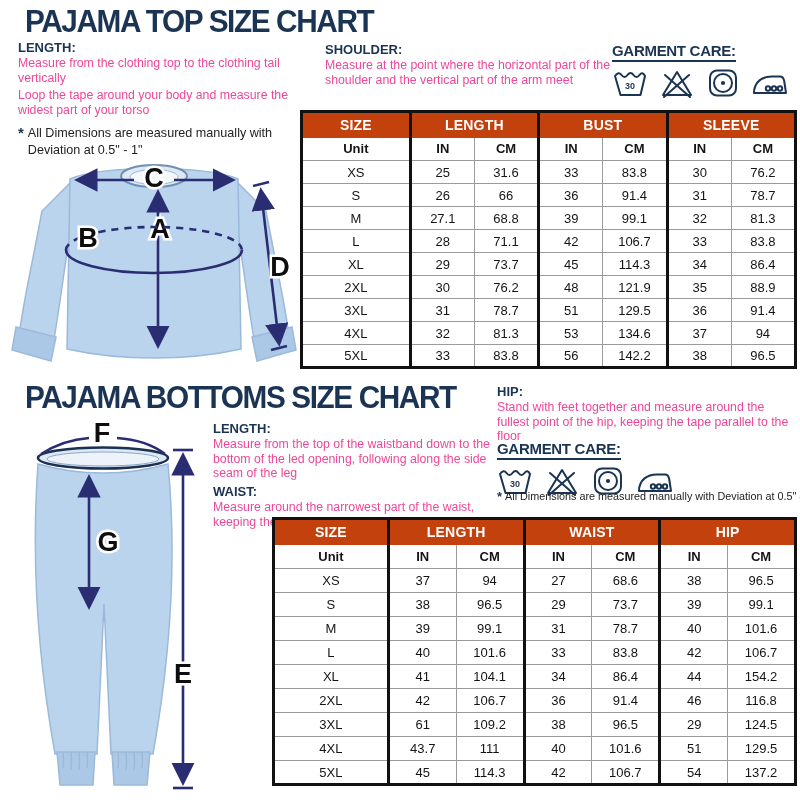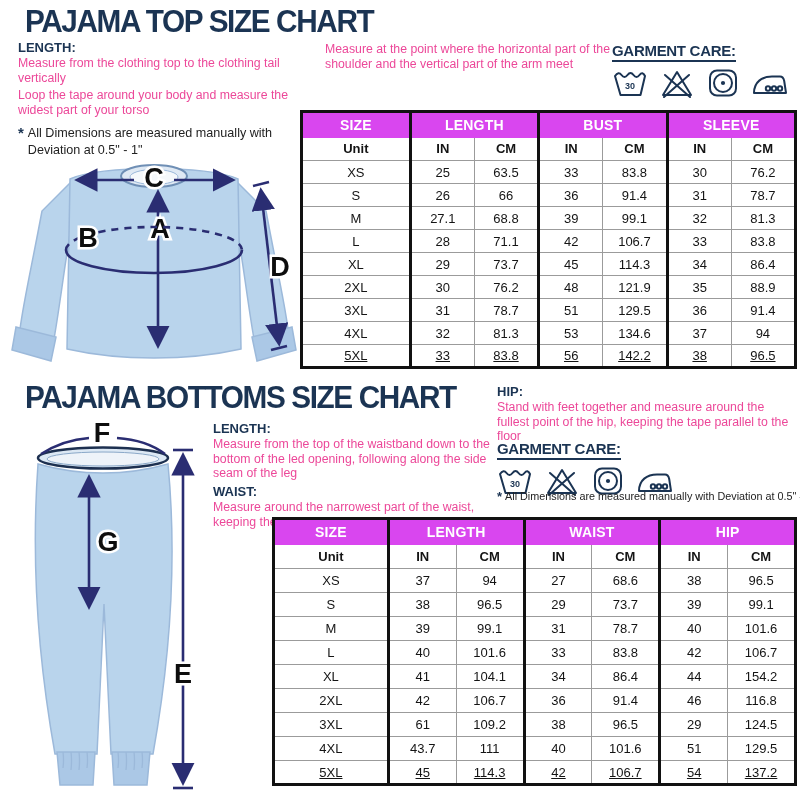--- a/index.html
+++ b/index.html
@@ -39,32 +39,32 @@
   #fig-top{left:8px;top:146px;width:292px;height:228px;}
   #fig-bottoms{left:5px;top:418px;width:210px;height:380px;}
 
   .tbl-wrap{position:absolute;}
   #t1-wrap{left:300px;top:110px;width:497px;}
   #t2-wrap{left:272px;top:517px;width:525px;}
 
   table.size-table{border-collapse:collapse;width:100%;table-layout:fixed;border:3px solid #111;}
   table.size-table col.c0{width:22%;}
   table.size-table col{width:13%;}
-  table.size-table th{background:#d946ef;color:#fff;font-size:14px;font-weight:bold;
+  table.size-table th{background:#c2410c;color:#fff;font-size:14px;font-weight:bold;
                       height:26px;border-right:3px solid #111;letter-spacing:.2px;}
   table.size-table th:last-child{border-right:none;}
   table.size-table td{text-align:center;font-size:13px;color:#141414;
                       border-right:1px solid #9b9b9b;border-bottom:1px solid #9b9b9b;padding:0;}
   #t1 td{height:23px;}
   #t2 td{height:24px;}
   table.size-table td:nth-child(1),
   table.size-table td:nth-child(3),
   table.size-table td:nth-child(5){border-right:3px solid #111;}
   table.size-table td:nth-child(7){border-right:none;}
-  table.size-table tr:last-child td{border-bottom:none;text-decoration:underline;}
+  table.size-table tr:last-child td{border-bottom:none;}
   table.size-table tr.unit-row td{font-weight:bold;}
 
   .garment{fill:#b9d4ec;stroke:#9cb9da;stroke-width:1.5;}
   .cuff{fill:#abc8e6;stroke:#9cb9da;stroke-width:1.5;}
   .dim{stroke:#2a2d72;stroke-width:2.6;fill:none;}
   .dim-dash{stroke:#2a2d72;stroke-width:2.6;fill:none;stroke-dasharray:7 6;}
   .dim-label{font-family:"Liberation Sans",sans-serif;font-weight:bold;font-size:27px;
              fill:#0d0d0d;stroke:#ffffff;stroke-width:5px;paint-order:stroke;
              text-anchor:middle;dominant-baseline:middle;}
   .care-stroke{stroke:#1b3453;stroke-width:2;fill:none;stroke-linejoin:round;stroke-linecap:round;}
@@ -81,20 +81,21 @@
     <div class="note-label">LENGTH:</div>
     <div class="note-text">Measure from the clothing top to the clothing tail vertically</div>
     <div class="note-text">Loop the tape around your body and measure the widest part of your torso</div>
     <div class="dev-note">
       <span class="dev-star">*</span>
       <span>All Dimensions are measured manually with Deviation at 0.5" - 1"</span>
     </div>
   </div>
 
   <div class="notes-shoulder">
+    <div class="note-label">SHOULDER:</div>
     <div class="note-text">Measure at the point where the horizontal part of the shoulder and the vertical part of the arm meet</div>
   </div>
 
   <div class="care-block" id="care-top">
     <span class="care-label">GARMENT CARE:</span>
     <div class="care-icons">
       <span>
         <svg width="36" height="30" viewBox="0 0 34 30">
           <path class="care-stroke" d="M2,8 Q5.5,3 8.5,7 Q11.5,11 14.5,7 Q17.5,3 20.5,7 Q23.5,11 26.5,7 Q29.5,3 32,8 L27.5,27 H7.5 Z"></path>
           <text class="care-text" x="17" y="21">30</text>
@@ -186,21 +187,21 @@
             <td>IN</td>
             <td>CM</td>
             <td>IN</td>
             <td>CM</td>
             <td>IN</td>
             <td>CM</td>
           </tr>
           <tr>
             <td>XS</td>
             <td>25</td>
-            <td>63.5</td>
+            <td>31.6</td>
             <td>33</td>
             <td>83.8</td>
             <td>30</td>
             <td>76.2</td>
           </tr>
           <tr>
             <td>S</td>
             <td>26</td>
             <td>66</td>
             <td>36</td>

